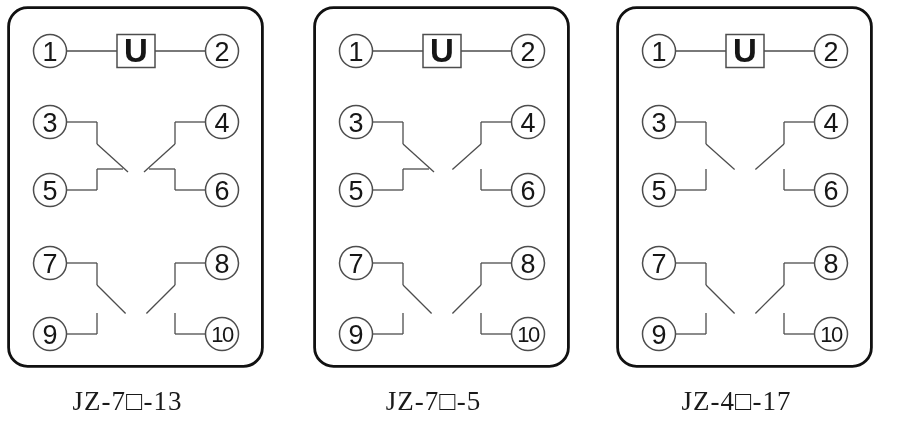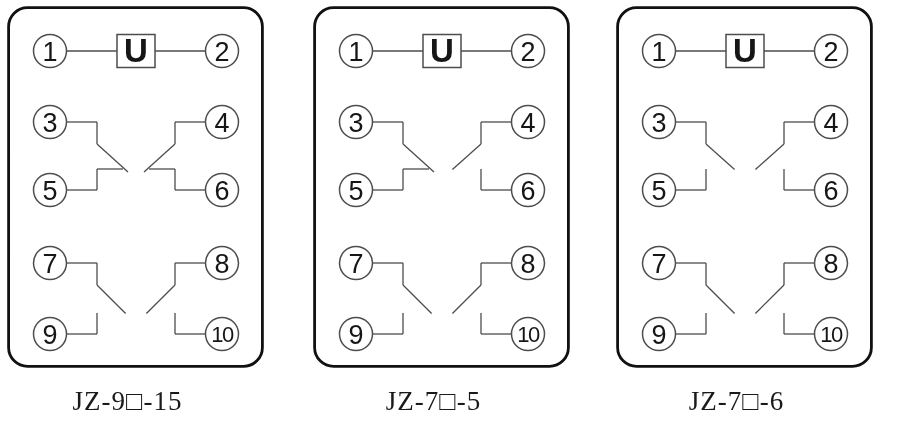--- a/index.html
+++ b/index.html
@@ -70,21 +70,21 @@
           <text x="215" y="266.5" text-anchor="middle" fill="#161616" font-family="&quot;Liberation Sans&quot;, sans-serif" font-size="27">8</text>
           <circle cx="215" cy="328" r="16.5" fill="none" stroke="#4d4d4d" stroke-width="1.5"></circle>
           <text x="215" y="336" text-anchor="middle" fill="#161616" font-family="&quot;Liberation Sans&quot;, sans-serif" font-size="22" letter-spacing="-1.5">10</text>
           <line x1="198" y1="257" x2="168" y2="257" stroke="#4d4d4d" stroke-width="1.3"></line>
           <line x1="168" y1="257" x2="168" y2="279" stroke="#4d4d4d" stroke-width="1.3"></line>
           <line x1="198" y1="328" x2="168" y2="328" stroke="#4d4d4d" stroke-width="1.3"></line>
           <line x1="168" y1="328" x2="168" y2="307" stroke="#4d4d4d" stroke-width="1.3"></line>
           <line x1="168" y1="279" x2="139.4" y2="307.5" stroke="#4d4d4d" stroke-width="1.3"></line>
         </g>
       </svg>
-    <figcaption class="model">JZ-9□-15</figcaption>
+    <figcaption class="model">JZ-7□-13</figcaption>
   </figure>
 
   <figure class="relay" style="left:313px">
     <svg width="257" height="364" viewBox="0 0 257 364">
         <rect x="1.6" y="1.6" width="253.8" height="358.8" rx="19" ry="19" fill="none" stroke="#111111" stroke-width="2.8"></rect>
         <g>
           <circle cx="43" cy="45" r="16.5" fill="none" stroke="#4d4d4d" stroke-width="1.5"></circle>
           <text x="43" y="54.5" text-anchor="middle" fill="#161616" font-family="&quot;Liberation Sans&quot;, sans-serif" font-size="27">1</text>
           <circle cx="215" cy="45" r="16.5" fill="none" stroke="#4d4d4d" stroke-width="1.5"></circle>
           <text x="215" y="54.5" text-anchor="middle" fill="#161616" font-family="&quot;Liberation Sans&quot;, sans-serif" font-size="27">2</text>
@@ -193,16 +193,16 @@
           <text x="215" y="266.5" text-anchor="middle" fill="#161616" font-family="&quot;Liberation Sans&quot;, sans-serif" font-size="27">8</text>
           <circle cx="215" cy="328" r="16.5" fill="none" stroke="#4d4d4d" stroke-width="1.5"></circle>
           <text x="215" y="336" text-anchor="middle" fill="#161616" font-family="&quot;Liberation Sans&quot;, sans-serif" font-size="22" letter-spacing="-1.5">10</text>
           <line x1="198" y1="257" x2="168" y2="257" stroke="#4d4d4d" stroke-width="1.3"></line>
           <line x1="168" y1="257" x2="168" y2="279" stroke="#4d4d4d" stroke-width="1.3"></line>
           <line x1="198" y1="328" x2="168" y2="328" stroke="#4d4d4d" stroke-width="1.3"></line>
           <line x1="168" y1="328" x2="168" y2="307" stroke="#4d4d4d" stroke-width="1.3"></line>
           <line x1="168" y1="279" x2="139.4" y2="307.5" stroke="#4d4d4d" stroke-width="1.3"></line>
         </g>
       </svg>
-    <figcaption class="model">JZ-7□-6</figcaption>
+    <figcaption class="model">JZ-4□-17</figcaption>
   </figure>
 
 </div>
 
 </body></html>

